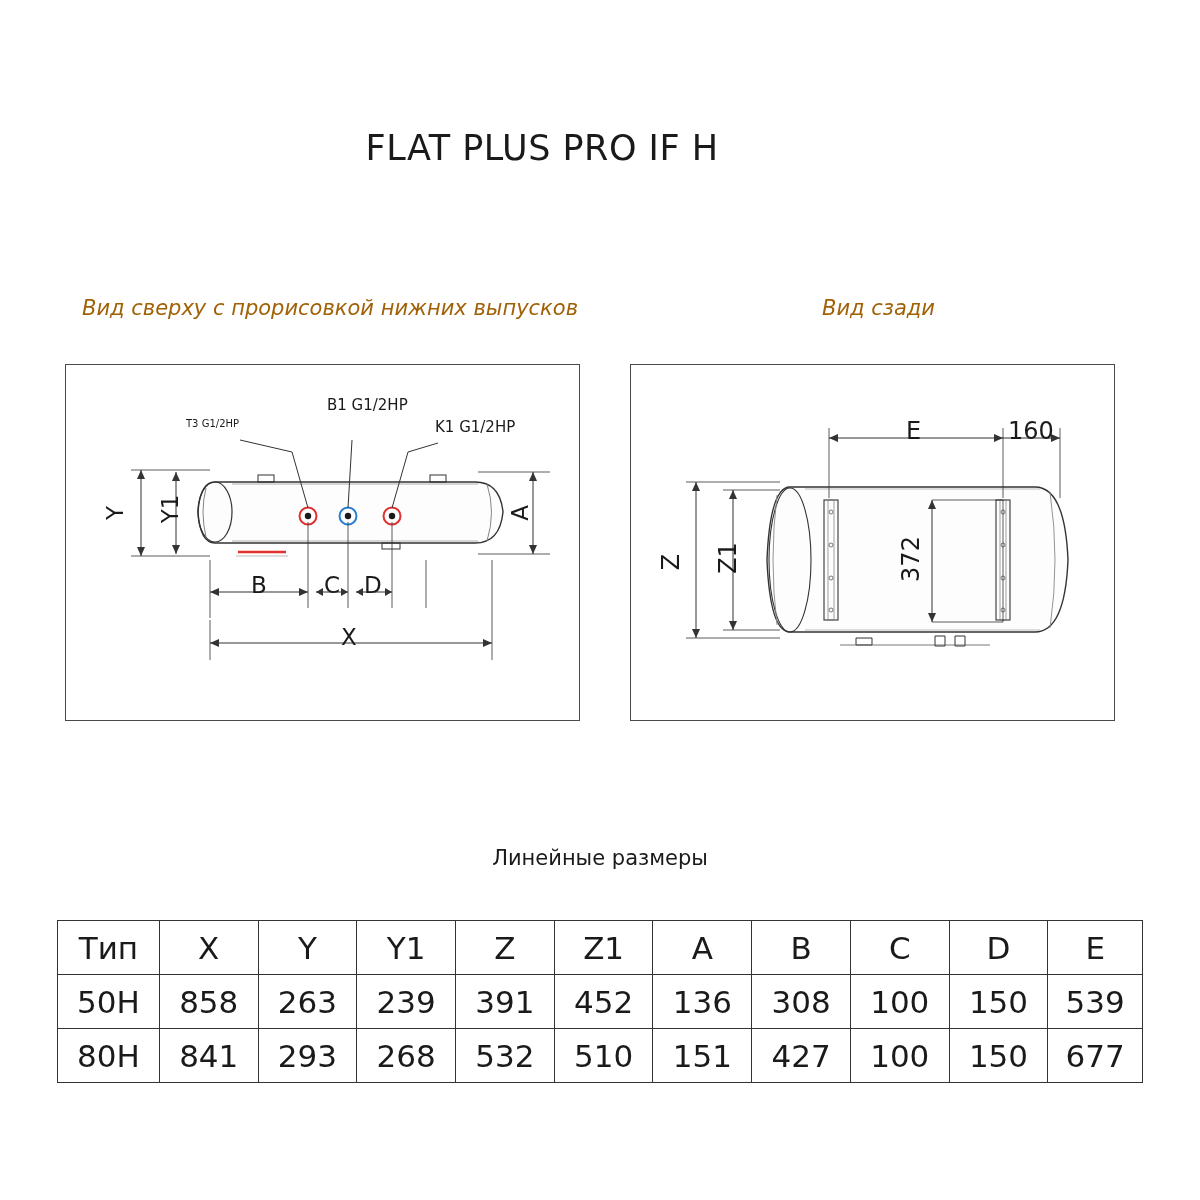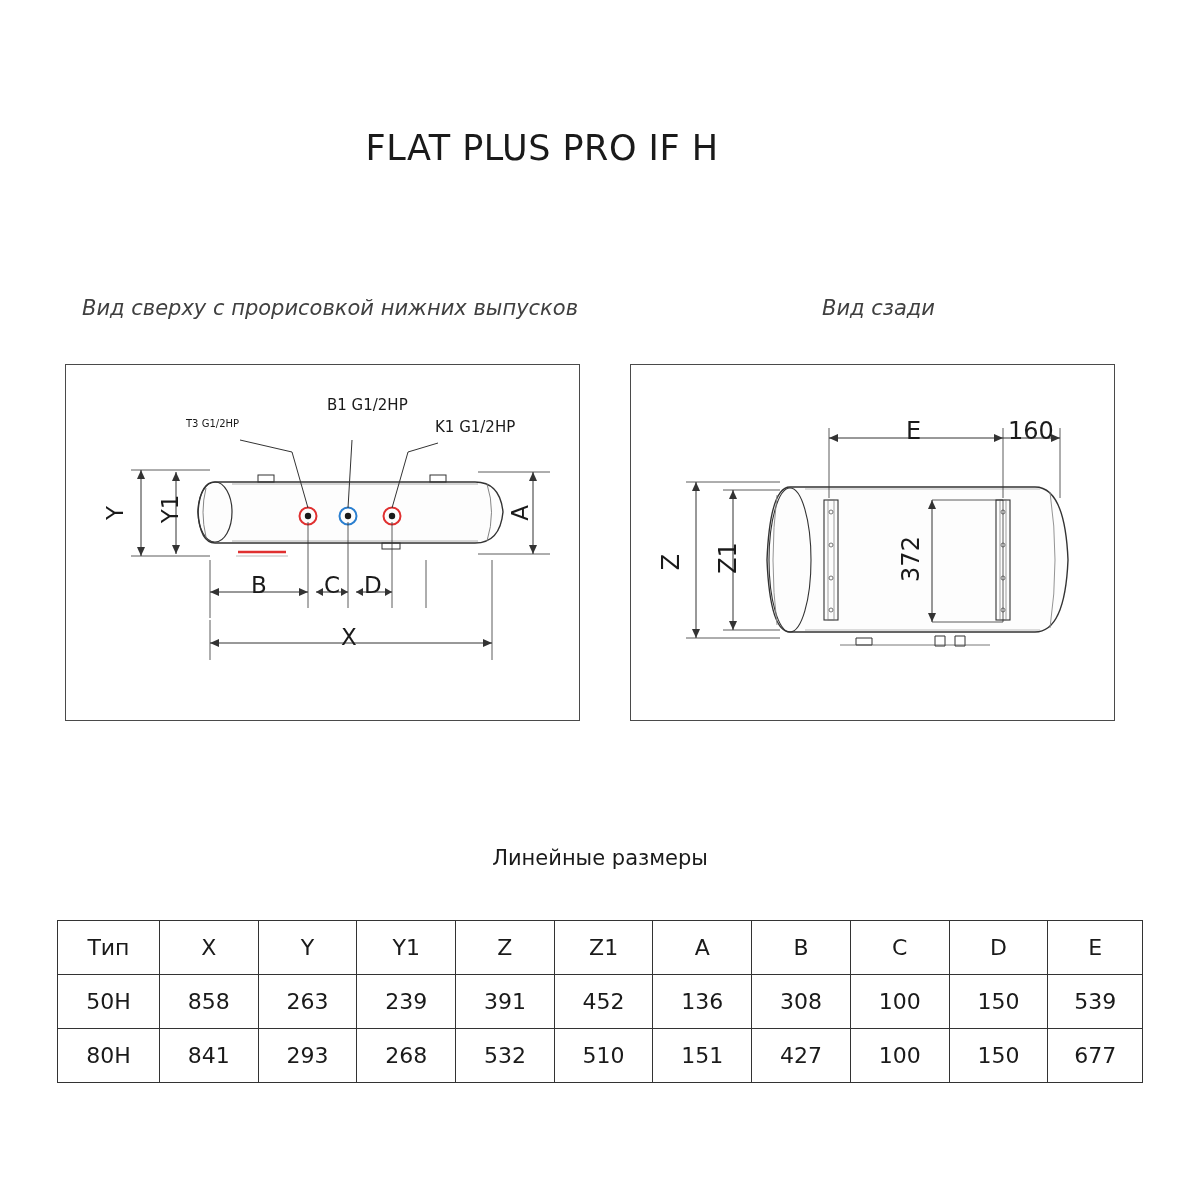--- a/index.html
+++ b/index.html
@@ -26,21 +26,21 @@
     width: 1084px;
     text-align: center;
     font-size: 35px;
     font-weight: 400;
     letter-spacing: 0.5px;
     color: #1a1a1a;
   }
   .view-label {
     position: absolute;
     font-size: 21px;
-    color: #404040;
+    color: #a16207;
     font-style: italic;
     white-space: nowrap;
   }
   .view-label.top { left: 82px; top: 296px; }
   .view-label.rear { left: 822px; top: 296px; }
 
   .panel {
     position: absolute;
     border: 1.4px solid #4a4a4a;
     box-sizing: border-box;
@@ -66,21 +66,21 @@
     position: absolute;
     left: 57px;
     top: 920px;
     width: 1086px;
     border-collapse: collapse;
     table-layout: fixed;
   }
   table.dims td, table.dims th {
     border: 1.3px solid #333;
     text-align: center;
-    font-size: 22px;
+    font-size: 31px;
     font-weight: 400;
     height: 51px;
     color: #1a1a1a;
     font-family: "DejaVu Sans", sans-serif;
   }
   table.dims th { font-weight: 400; }
 </style>
 </head>
 <body>
 

